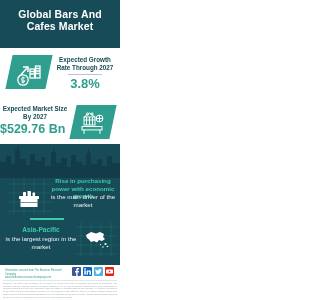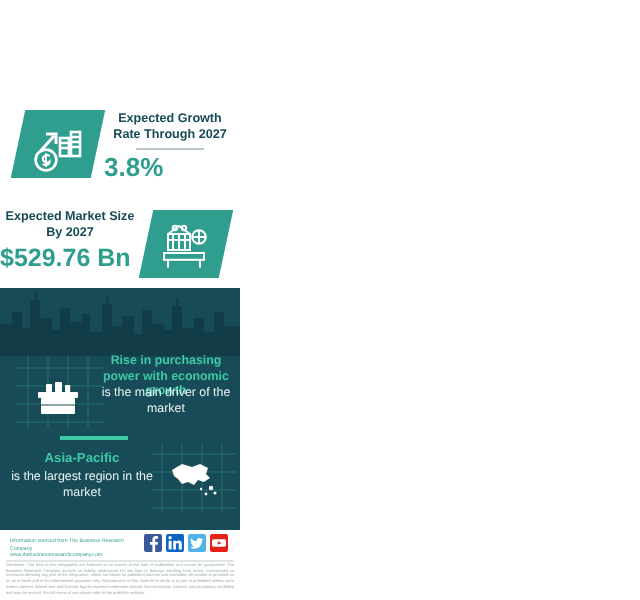--- a/index.html
+++ b/index.html
@@ -12,21 +12,21 @@
     color:#ffffff;font-size:10.5px;font-weight:bold;line-height:11.5px;letter-spacing:.1px;}
 
   
   .growth{position:absolute;left:0;top:48px;width:120px;height:52px;background:#ffffff;}
   .para{position:absolute;background:#2f9e8f;}
   .para-growth{left:9px;top:7px;width:40px;height:34px;transform:skewX(-12deg);}
   .icon-growth{position:absolute;left:9px;top:7px;width:40px;height:34px;}
   .growth-label{position:absolute;left:52px;top:8px;width:66px;text-align:center;
     color:#174b57;font-size:6.3px;font-weight:bold;line-height:8px;}
   .growth-rule{position:absolute;left:68px;top:26px;width:34px;height:1px;background:#b9c7cb;}
-  .growth-value{position:absolute;left:52px;top:28px;width:66px;text-align:left;
+  .growth-value{position:absolute;left:52px;top:28px;width:66px;text-align:center;
     color:#2f9e8f;font-size:13px;font-weight:bold;}
 
   
   .size{position:absolute;left:0;top:100px;width:120px;height:44px;background:#ffffff;}
   .size-label{position:absolute;left:2px;top:5px;width:66px;text-align:center;
     color:#174b57;font-size:6.3px;font-weight:bold;line-height:8px;}
   .size-value{position:absolute;left:0px;top:22px;width:70px;text-align:left;
     color:#2f9e8f;font-size:12.5px;font-weight:bold;}
   .para-size{left:73px;top:5px;width:40px;height:34px;transform:skewX(-12deg);}
   .icon-size{position:absolute;left:73px;top:5px;width:40px;height:34px;}
@@ -58,20 +58,23 @@
   .soc svg{display:block;}
   .fine{position:absolute;left:3px;top:20px;width:114px;color:#9aa7ab;
     font-size:2px;line-height:2.7px;text-align:justify;}
   .fine-rule{position:absolute;left:3px;top:18px;width:114px;height:1px;background:#dfe6e8;}
 </style>
 </head>
 <body>
 
 <div class="page">
 
+  <div class="header">
+    <div class="header-title">Global Bars And Cafes Market</div>
+  </div>
 
   <div class="growth">
     <div class="para para-growth"></div>
     <div class="icon-growth">
       <svg viewBox="0 0 40 34" width="40" height="34">
         <g fill="none" stroke="#ffffff" stroke-width="1.3">
           <path d="M9 23 L18 13" stroke-width="1.5"></path>
           <path d="M14 12 L19 12 L19 17" stroke-width="1.5"></path>
           <rect x="21" y="14" width="4.5" height="9"></rect>
           <rect x="26.5" y="11" width="4.5" height="12"></rect>

